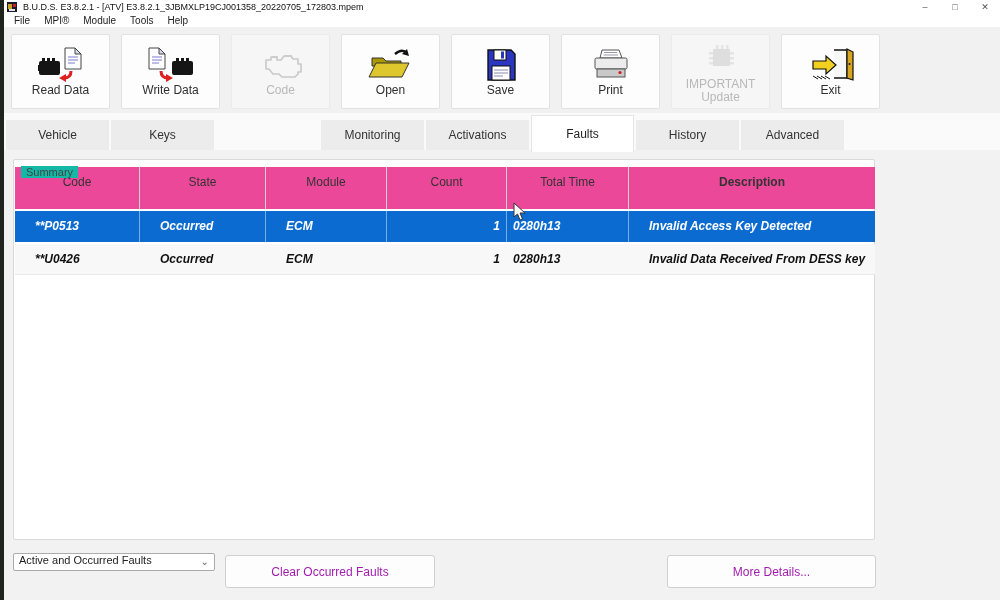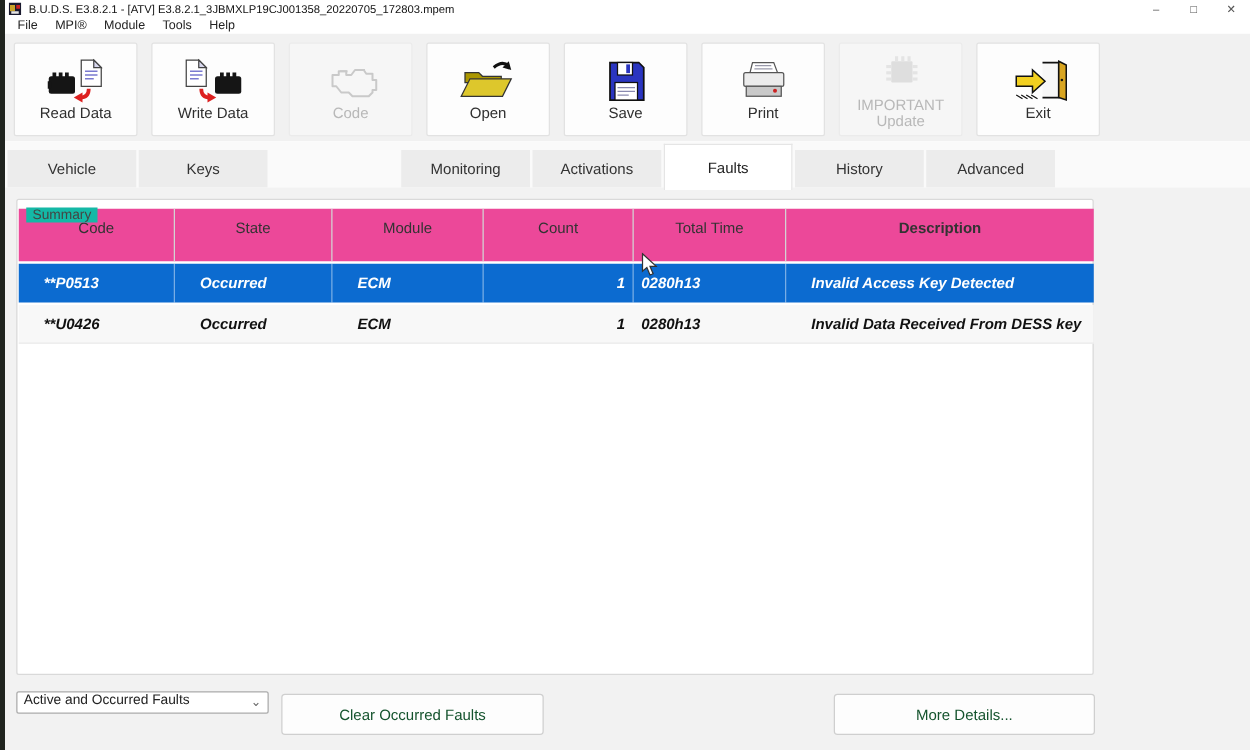--- a/index.html
+++ b/index.html
@@ -55,21 +55,21 @@
   .cell.al2 { padding-left:6px; text-align:left; }
   .drow.selected { background:#0c6bd0; color:#fff; }
   .drow.selected .cell { border-right-color:rgba(255,255,255,0.45); }
   .drow.plain { background:#f8f8f8; color:#111; border-bottom:1px solid #eaeaea; }
 
   
   #filter-select { position:absolute; left:9px; top:403px; width:202px; height:18px; background:#fff; border:1px solid #ababab;
                    border-radius:2px; font-size:11px; color:#222; display:flex; align-items:flex-start; padding-left:5px; }
   #filter-select .chev { position:absolute; right:5px; top:2px; font-size:10px; color:#666; }
   .footer-btn { position:absolute; top:405px; height:33px; background:#fdfdfd; border:1px solid #cfcfcf; border-radius:3px;
-                font-size:12px; color:#14532d; display:flex; align-items:center; justify-content:center; }
+                font-size:12px; color:#a21caf; display:flex; align-items:center; justify-content:center; }
   #clear-btn { left:221px; width:210px; }
   #details-btn { left:663px; width:209px; }
 
   #cursor { position:absolute; left:513px; top:202px; z-index:9; }
 </style>
 </head>
 <body>
 
 <div id="left-strip"></div>
 

